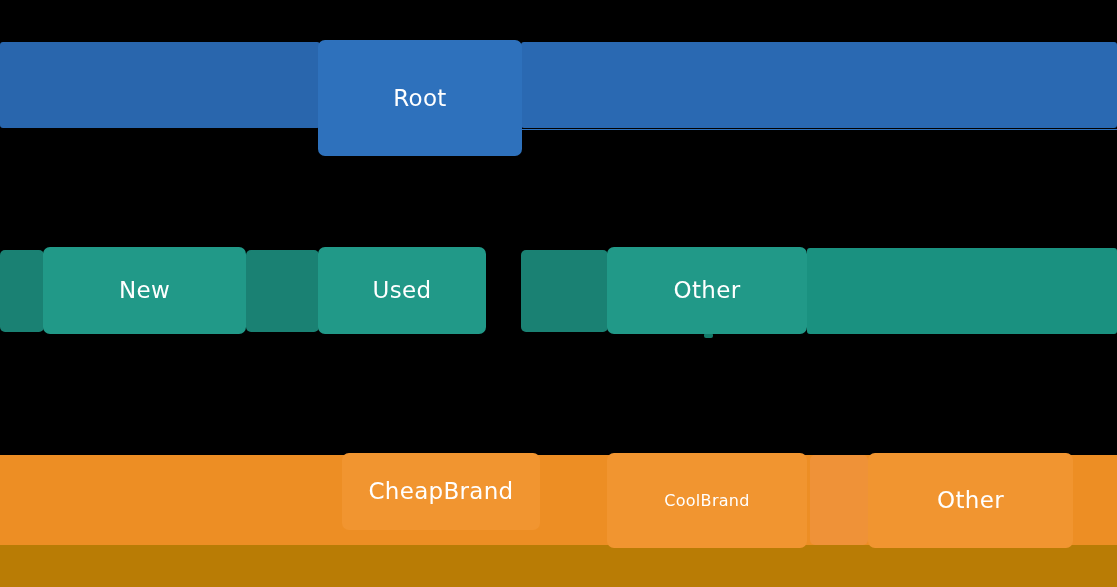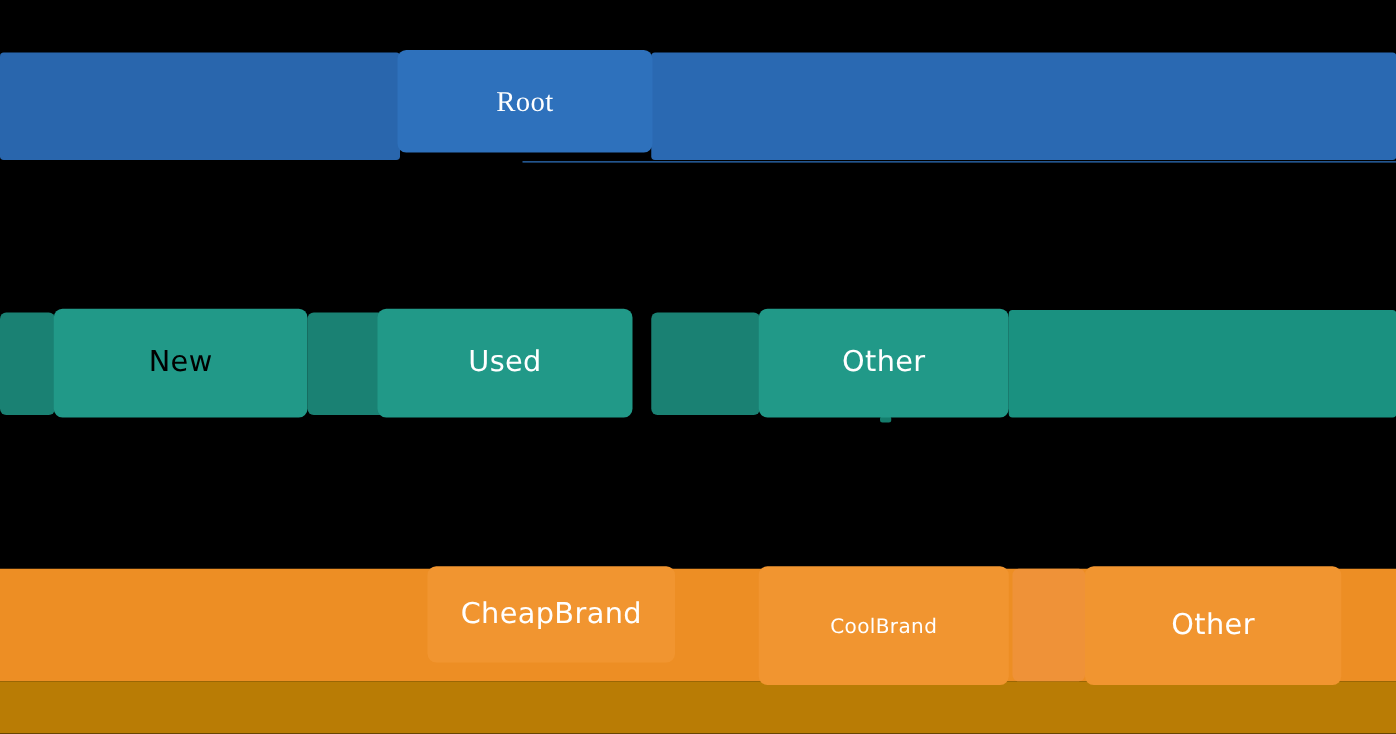--- a/index.html
+++ b/index.html
@@ -29,32 +29,32 @@
     letter-spacing: 0.3px;
   }
 </style>
 </head>
 <body>
 
 <div id="chart" style="background: rgb(0, 0, 0); width: 1117px; height: 587px;">
     <div class="rect" style="left: 0px; top: 42px; width: 320px; height: 86px; background: rgb(41, 102, 173); border-radius: 3px;"></div>
     <div class="rect" style="left: 521px; top: 42px; width: 596px; height: 86px; background: rgb(42, 105, 178); border-radius: 3px;"></div>
     <div class="rect" style="left: 418px; top: 128.5px; width: 699px; height: 1.5px; background: rgb(47, 114, 189); border-radius: 0px;"></div>
-    <div class="rect" style="left: 318px; top: 40px; width: 204px; height: 82px; background: rgb(46, 113, 188); border-radius: 7px; font-family: Liberation Serif, serif;">
+    <div class="rect" style="left: 318px; top: 40px; width: 204px; height: 116px; background: rgb(46, 113, 188); border-radius: 7px;">
       <span class="lbl" style="color: rgb(255, 255, 255); font-size: 23px;">Root</span>
     </div>
     <div class="rect" style="left: 0px; top: 250px; width: 44px; height: 82px; background: rgb(26, 129, 115); border-radius: 5px;"></div>
     <div class="rect" style="left: 246px; top: 250px; width: 73px; height: 82px; background: rgb(26, 129, 115); border-radius: 5px;"></div>
     <div class="rect" style="left: 521px; top: 250px; width: 87px; height: 82px; background: rgb(26, 129, 115); border-radius: 5px;"></div>
     <div class="rect" style="left: 807px; top: 248px; width: 310px; height: 86px; background: rgb(26, 145, 128); border-radius: 3px;"></div>
     <div class="rect" style="left: 704px; top: 333px; width: 9px; height: 5px; background: rgb(21, 124, 108); border-radius: 2px;"></div>
     <div class="rect" style="left: 43px; top: 247px; width: 203px; height: 87px; background: rgb(33, 153, 136); border-radius: 7px;">
-      <span class="lbl" style="color: #000000; font-size: 23px;">New</span>
+      <span class="lbl" style="color: #ffffff; font-size: 23px;">New</span>
     </div>
-    <div class="rect" style="left: 302px; top: 247px; width: 204px; height: 87px; background: rgb(33, 153, 136); border-radius: 7px;">
+    <div class="rect" style="left: 318px; top: 247px; width: 168px; height: 87px; background: rgb(33, 153, 136); border-radius: 7px;">
       <span class="lbl" style="color: rgb(255, 255, 255); font-size: 23px;">Used</span>
     </div>
     <div class="rect" style="left: 607px; top: 247px; width: 200px; height: 87px; background: rgb(33, 153, 136); border-radius: 7px;">
       <span class="lbl" style="color: rgb(255, 255, 255); font-size: 23px;">Other</span>
     </div>
     <div class="rect" style="left: 0px; top: 455px; width: 1117px; height: 90px; background: rgb(237, 142, 36); border-radius: 0px;"></div>
     <div class="rect" style="left: 0px; top: 545px; width: 1117px; height: 42px; background: rgb(185, 124, 5); border-radius: 0px;"></div>
     <div class="rect" style="left: 810px; top: 455px; width: 58px; height: 90px; background: rgb(239, 146, 56); border-radius: 5px;"></div>
     <div class="rect" style="left: 342px; top: 453px; width: 198px; height: 77px; background: rgb(241, 149, 48); border-radius: 7px;">
       <span class="lbl" style="color: rgb(255, 255, 255); font-size: 23px;">CheapBrand</span>

